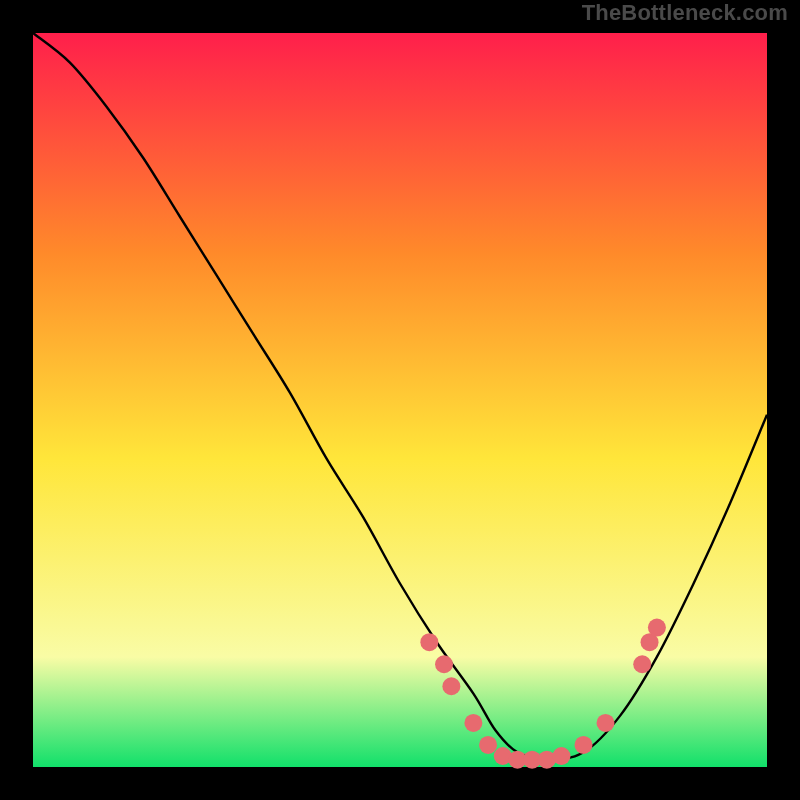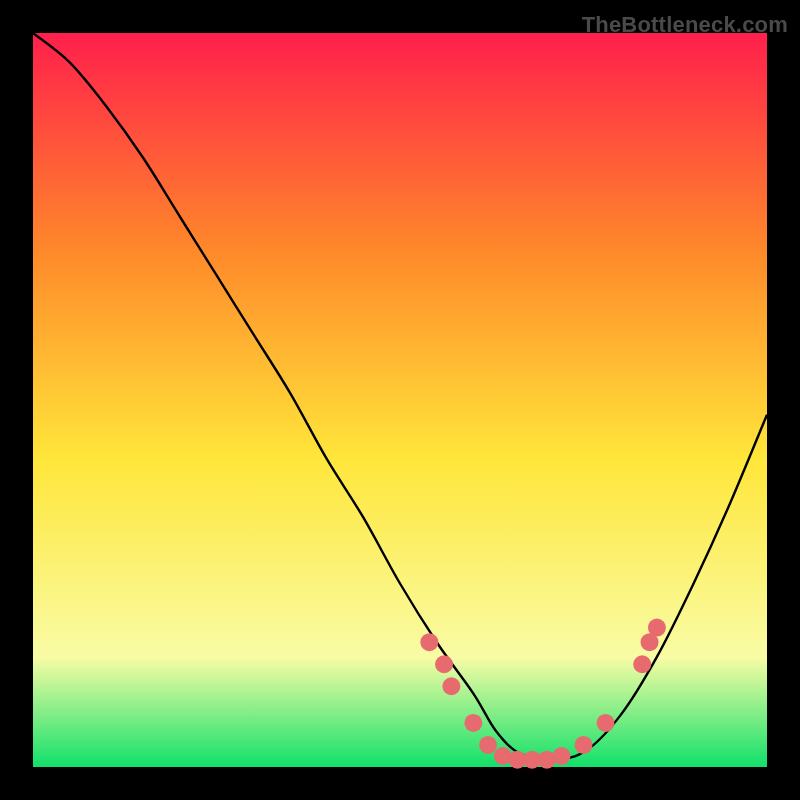--- a/index.html
+++ b/index.html
@@ -12,21 +12,21 @@
     font-family: Arial, Helvetica, sans-serif;
   }
   .frame {
     position: relative;
     width: 800px;
     height: 800px;
     background: #000;
   }
   .watermark {
     position: absolute;
-    top: 12px;
+    top: 0;
     right: 12px;
     font-size: 22px;
     font-weight: 600;
     color: #4a4a4a;
     letter-spacing: 0.2px;
     z-index: 10;
   }
   svg {
     position: absolute;
     left: 0;

